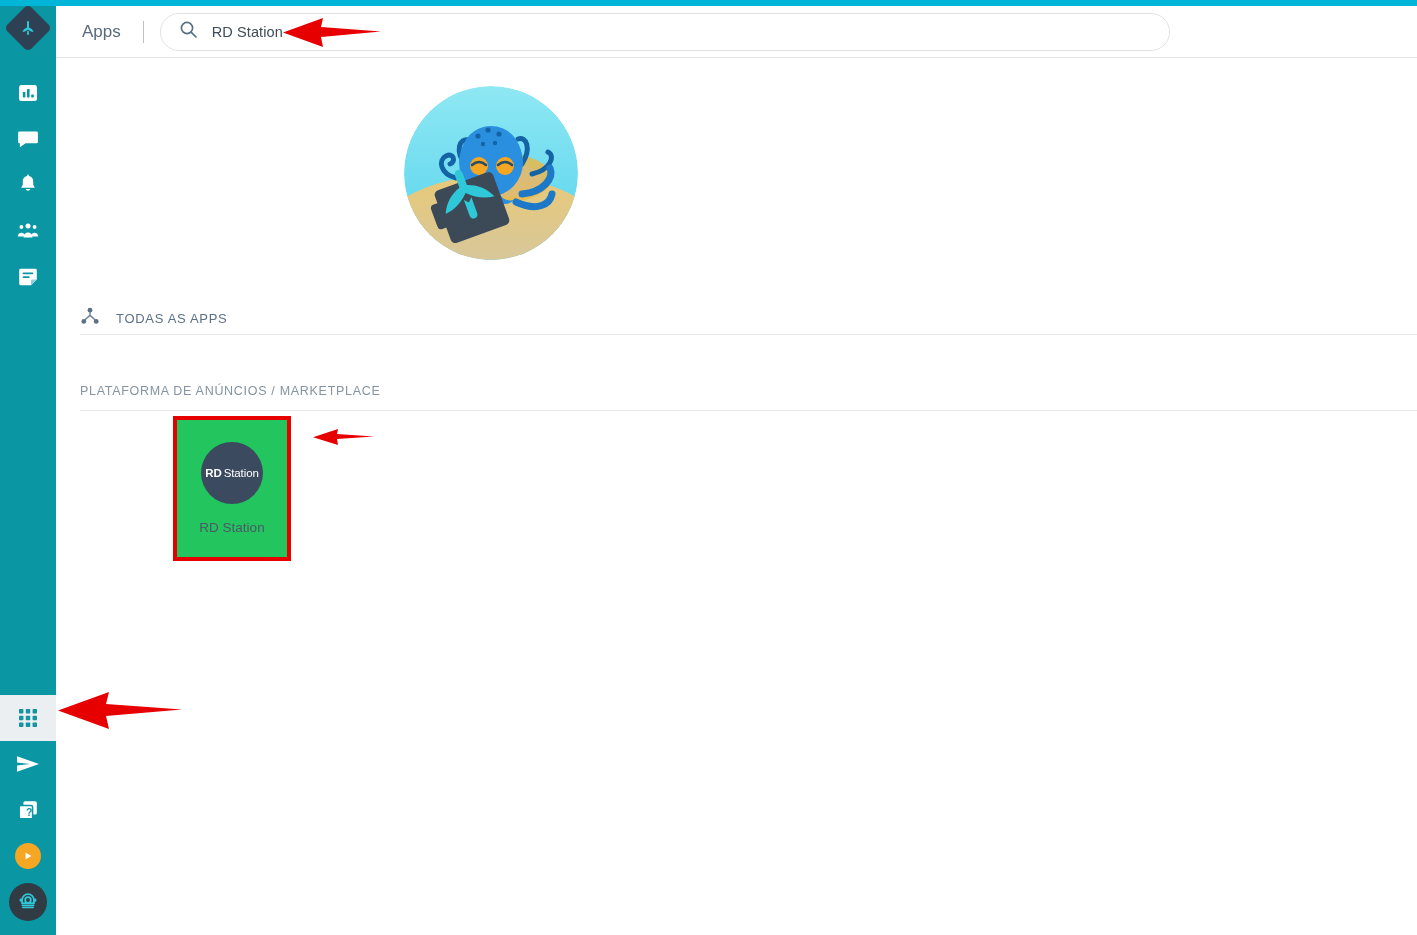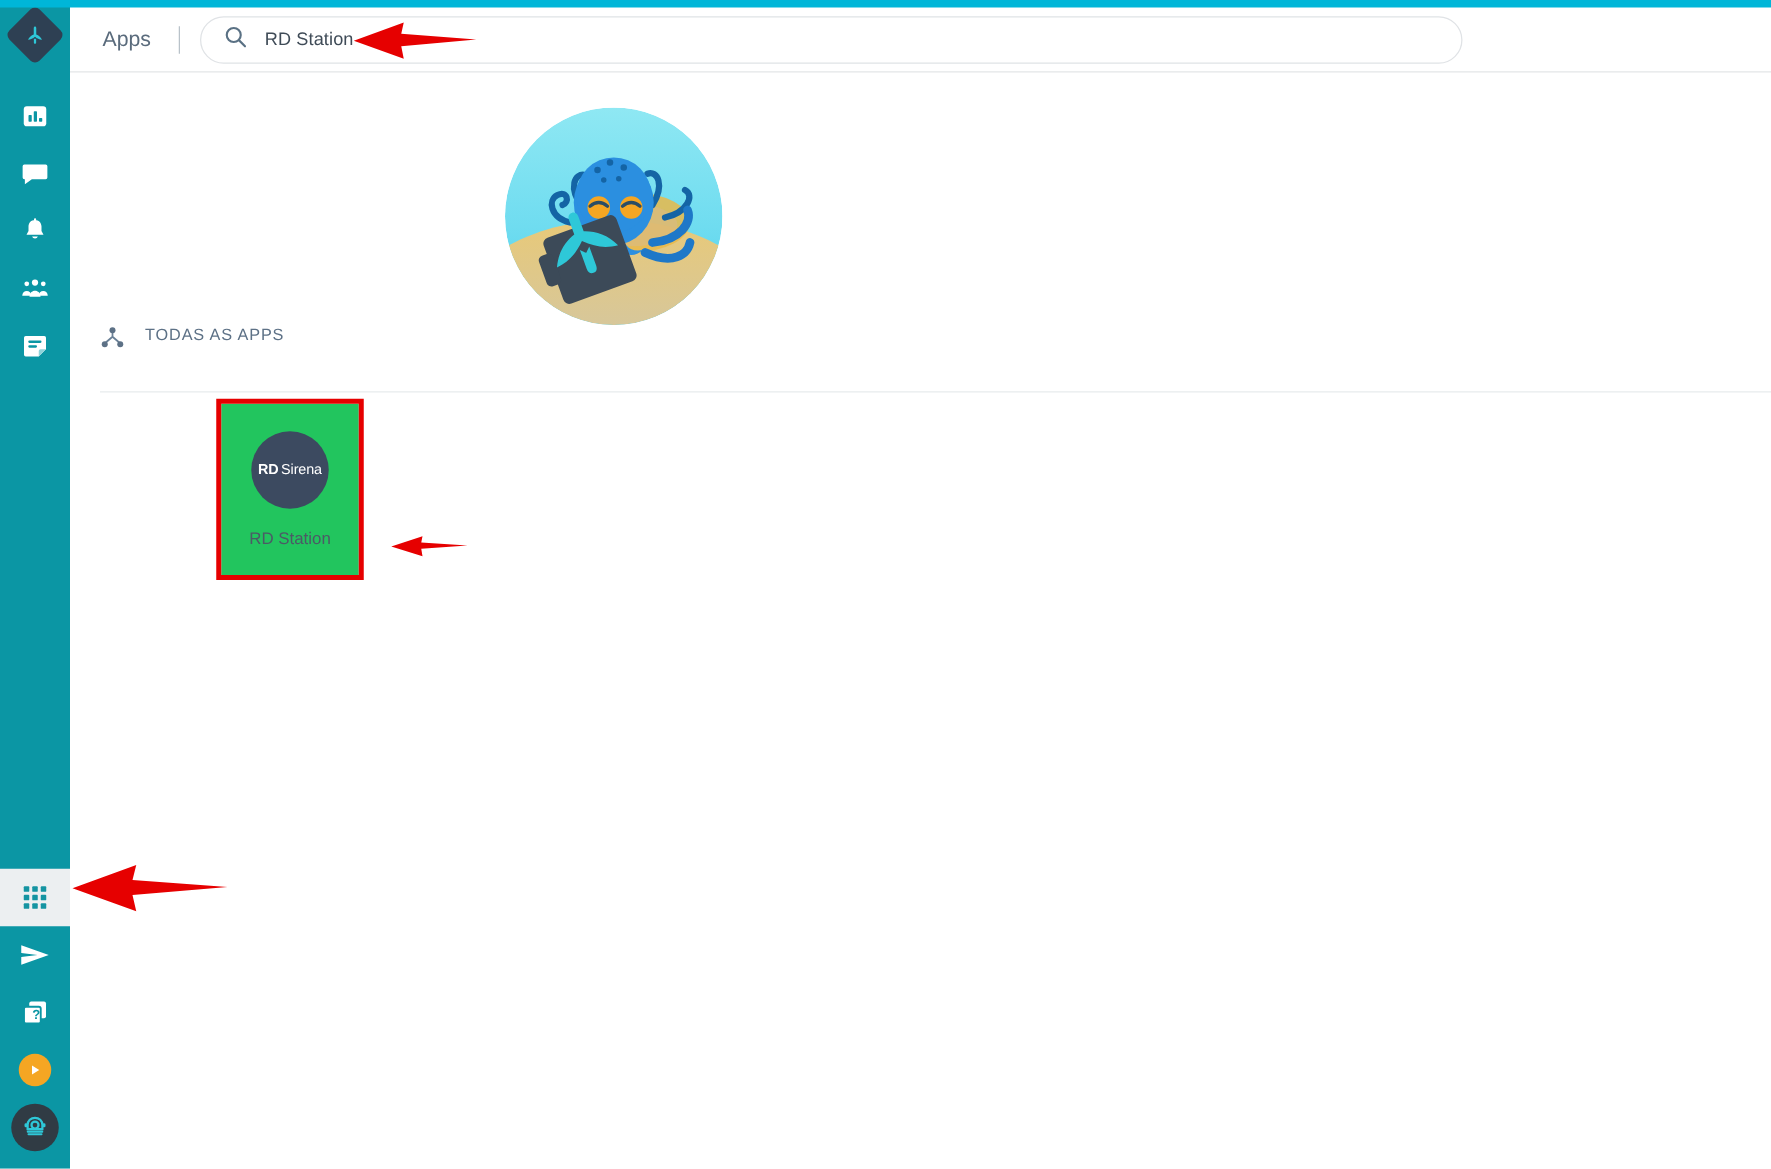--- a/index.html
+++ b/index.html
@@ -122,25 +122,26 @@
   .hero-text { margin-left: 54px; max-width: 470px; }
   .hero-title {
     font-size: 19px; color: #4a5967; font-weight: 400;
     margin-bottom: 11px;
   }
   .hero-sub {
     font-size: 14.5px; color: #7f92a3; line-height: 21px;
   }
 
   .section-head {
+    margin-top: 46px;
     margin-left: 24px;
     width: 1337px;
-    padding-bottom: 28px;
+    padding-bottom: 4px;
     border-bottom: 1px solid #e8ebed;
-    display: flex; 
+    display: flex; align-items: center;
   }
   .section-head-icon { margin-left: 0; margin-right: 16px; }
   .section-head-label {
     font-size: 13px; letter-spacing: .7px;
     color: #5d7186;
   }
 
   .category {
     margin-top: 46px;
     margin-left: 24px;
@@ -415,26 +416,29 @@
         <svg width="20" height="20" viewBox="0 0 20 20">
           <path d="M10 5.6 L10 9.4 M10 9.4 L4.6 14 M10 9.4 L15.4 14" stroke="#6a8096" stroke-width="1.4" fill="none"></path>
           <circle cx="10" cy="4.2" r="2.4" fill="#5d7186"></circle>
           <circle cx="3.8" cy="15.4" r="2.4" fill="#5d7186"></circle>
           <circle cx="16.2" cy="15.4" r="2.4" fill="#5d7186"></circle>
         </svg>
       </span>
       <span class="section-head-label">TODAS AS APPS</span>
     </div>
 
+    <div class="category">
+      <span class="category-label">PLATAFORMA DE ANÚNCIOS / MARKETPLACE</span>
+    </div>
 
     <div class="app-grid">
       <div class="app-card">
         <div class="app-logo">
           <b>RD</b>
-            <span class="light">Sirena</span>
+            <span class="light">Station</span>
         </div>
         <div class="app-name">RD Station</div>
       </div>
     </div>
 
   </div>
 
   <div class="arrow arrow-search">
     <svg width="100" height="36" viewBox="0 0 100 36">
       <path d="M100 17.5 L40 13 L42 4 L2 18.5 L42 33 L40 23 Z" fill="#e60000"></path>

